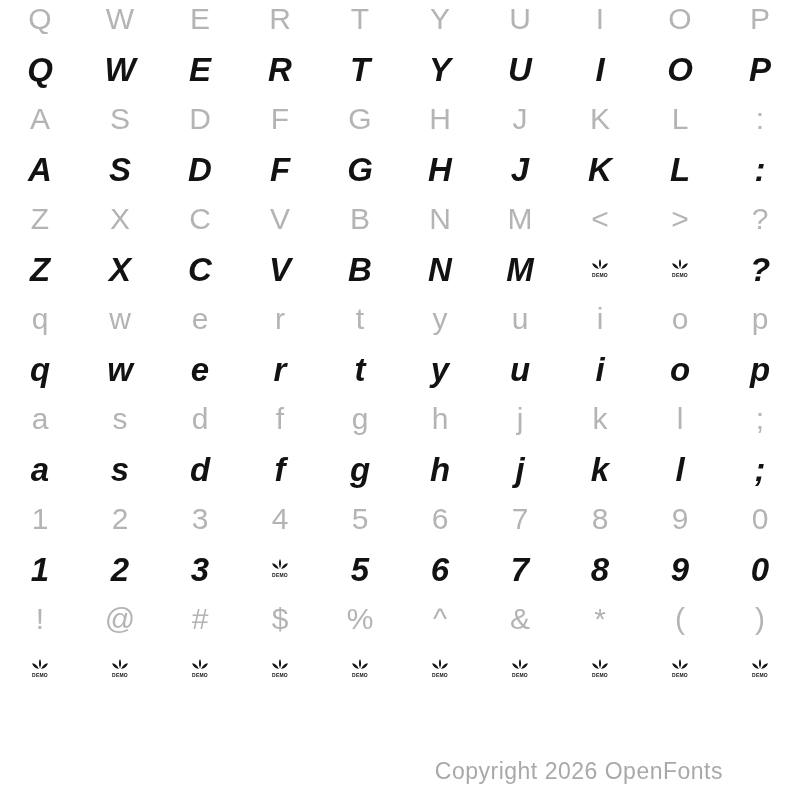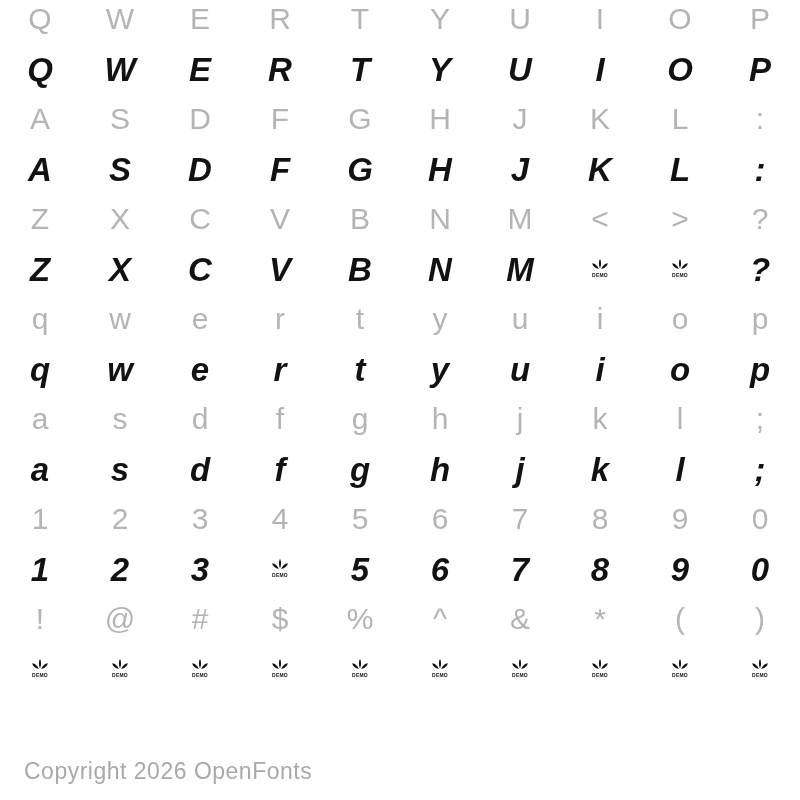--- a/index.html
+++ b/index.html
@@ -47,25 +47,25 @@
   .demo-glyph {
     width: 24px;
     height: 22px;
     display: block;
   }
   .copyright {
     position: absolute;
     top: 758px;
     left: 0;
     right: 77px;
+    text-align: right;
     font-size: 23px;
     font-weight: 400;
     color: #a9a9a9;
     letter-spacing: 0.5px;
-    padding-left: 24px;
   }
 </style>
 </head>
 <body>
 
 <div class="specimen">
     <div class="glyph-row muted">
       <div class="glyph-cell">Q</div>
       <div class="glyph-cell">W</div>
       <div class="glyph-cell">E</div>

